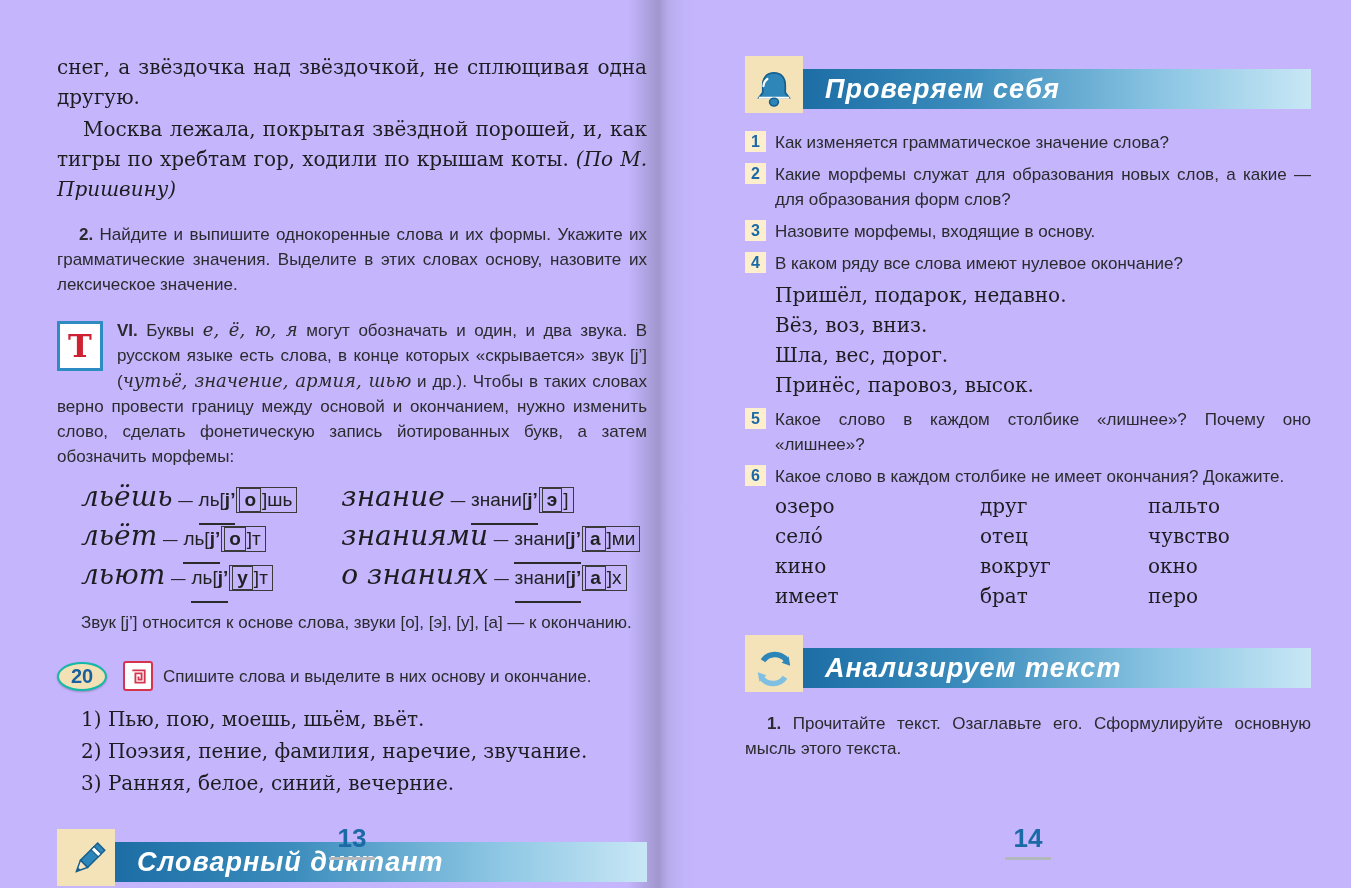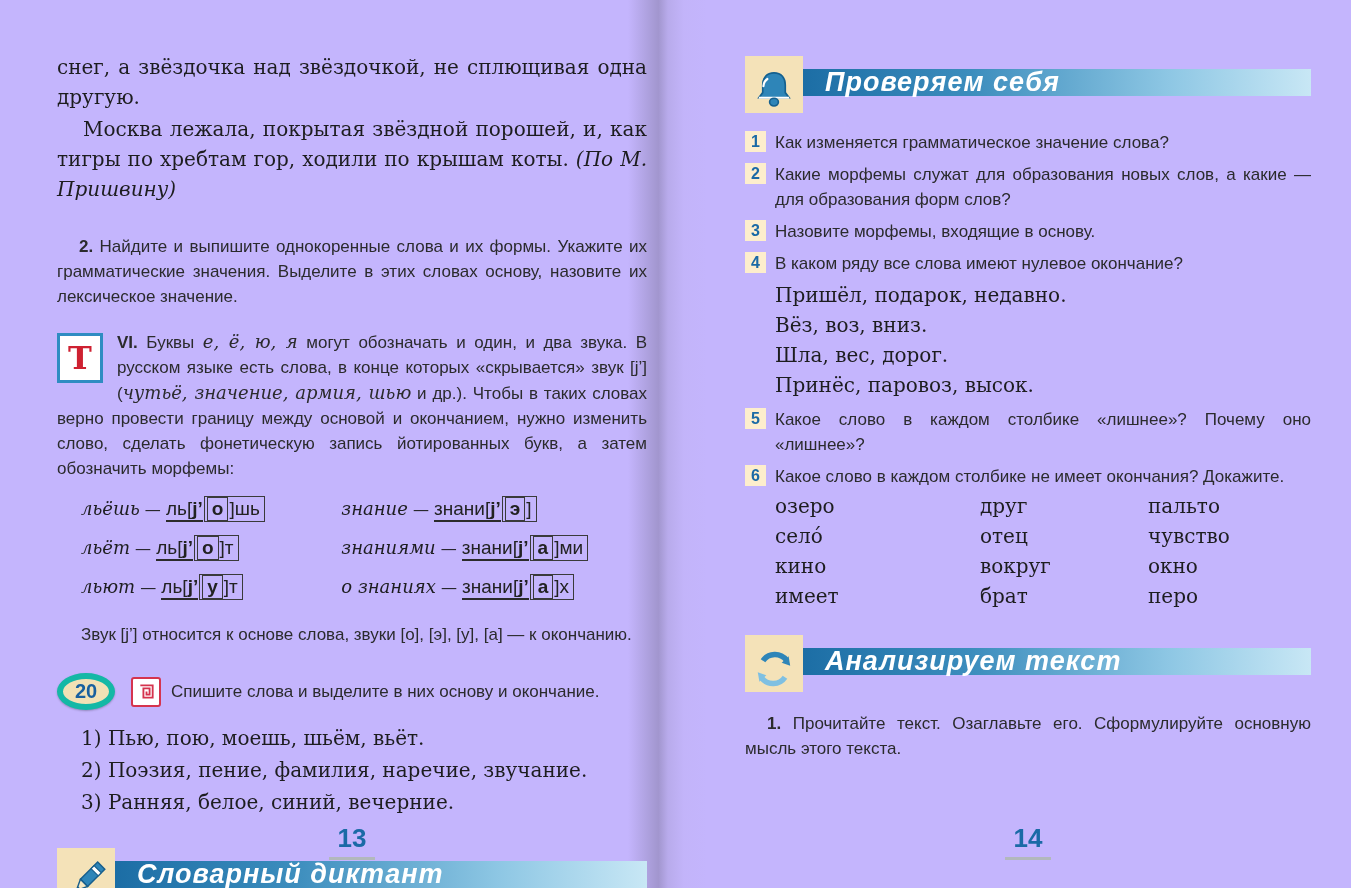--- a/index.html
+++ b/index.html
@@ -13,51 +13,51 @@
 
   .serif{font-family:"DejaVu Serif","Liberation Serif",serif;font-size:20px;line-height:30px;color:#1d1d1f;}
   .sans{font-family:"Liberation Sans","DejaVu Sans",sans-serif;font-size:17px;line-height:25px;color:#2b2b2d;}
   .j{text-align:justify;}
   p{margin:0;}
 
   
   .para1{text-indent:0;margin-top:4px;}
   .para2{text-indent:26px;margin-top:2px;}
   .src i{font-style:italic;}
-  .task2{margin-top:30px;text-indent:22px;}
+  .task2{margin-top:18px;text-indent:22px;}
   .theory{margin-top:20px;}
   .t-icon{float:left;width:40px;height:44px;border:3px solid #2f8cc2;background:#fff;
           color:#ce2131;font-family:"DejaVu Serif",serif;font-weight:bold;font-size:32px;
           display:flex;align-items:center;justify-content:center;margin:4px 14px 4px 0;}
   .theory-text{text-align:justify;}
   .theory-text .iti{font-family:"DejaVu Serif",serif;font-style:italic;font-size:18px;}
   .formulas{display:flex;margin:8px 0 4px 24px;}
   .fcol1{width:46%;}
   .fcol2{width:54%;}
   .frow{height:39px;line-height:39px;white-space:nowrap;}
-  .fword{font-family:"DejaVu Serif",serif;font-style:italic;font-size:18px;}
+  .fword{font-family:"DejaVu Serif",serif;font-style:italic;font-size:28px;}
   .fform{font-family:"Liberation Sans","DejaVu Sans",sans-serif;font-size:19px;color:#222;}
-  .stem{border-bottom:2px solid #2b2b2b;padding-bottom:1px;}
+  .stem{border-bottom:2px solid #2b2b2b;padding-bottom:13px;}
   .stem b{font-weight:bold;}
   .endbox{border:1.6px solid #3a3a3a;padding:1px 4px 2px 2px;margin-left:1px;}
   .vbox{border:1.6px solid #3a3a3a;padding:0 4px 1px 4px;font-weight:bold;margin-right:1px;}
   .soundnote{margin-top:16px;text-indent:24px;}
   .ex{margin-top:26px;display:flex;align-items:center;}
   .ex-badge{display:inline-block;min-width:30px;padding:1px 8px;background:#f2e1b5;
-            border:6px solid #14b8a6;border-radius:50%;color:#19609f;
+            border:2px solid #14b8a6;border-radius:50%;color:#19609f;
             font-family:"Liberation Sans",sans-serif;font-weight:bold;font-size:20px;
             text-align:center;box-shadow:0 1px 2px rgba(0,0,0,0.25);}
   .spiral{display:inline-flex;width:26px;height:26px;border:2px solid #d5344e;border-radius:3px;
           align-items:center;justify-content:center;margin:0 10px 0 16px;background:#fff;}
   .ex-items{margin:12px 0 0 24px;}
   .ex-items p{line-height:32px;}
 
   
   .banner{position:relative;height:58px;}
-  .banner-bar{position:absolute;left:0;right:0;top:13px;height:27px;
+  .banner-bar{position:absolute;left:0;right:0;top:13px;height:40px;
               background:linear-gradient(90deg,#11639d 0%,#3c8dbd 40%,#8ec7e4 75%,#c8e7f5 100%);
               display:flex;align-items:center;padding-left:80px;box-sizing:border-box;}
   .banner-title{color:#ffffff;font-family:"Liberation Sans","DejaVu Sans",sans-serif;
                 font-weight:bold;font-style:italic;font-size:27px;letter-spacing:1px;}
   .banner-chip{position:absolute;left:0;top:0;width:58px;height:57px;background:#f4e2b8;
                display:flex;align-items:flex-end;justify-content:center;overflow:visible;}
   .banner-chip svg{overflow:visible;}
   .b-dict{margin-top:30px;}
 
   .pnum{position:absolute;bottom:0;left:0;width:100%;text-align:center;}

